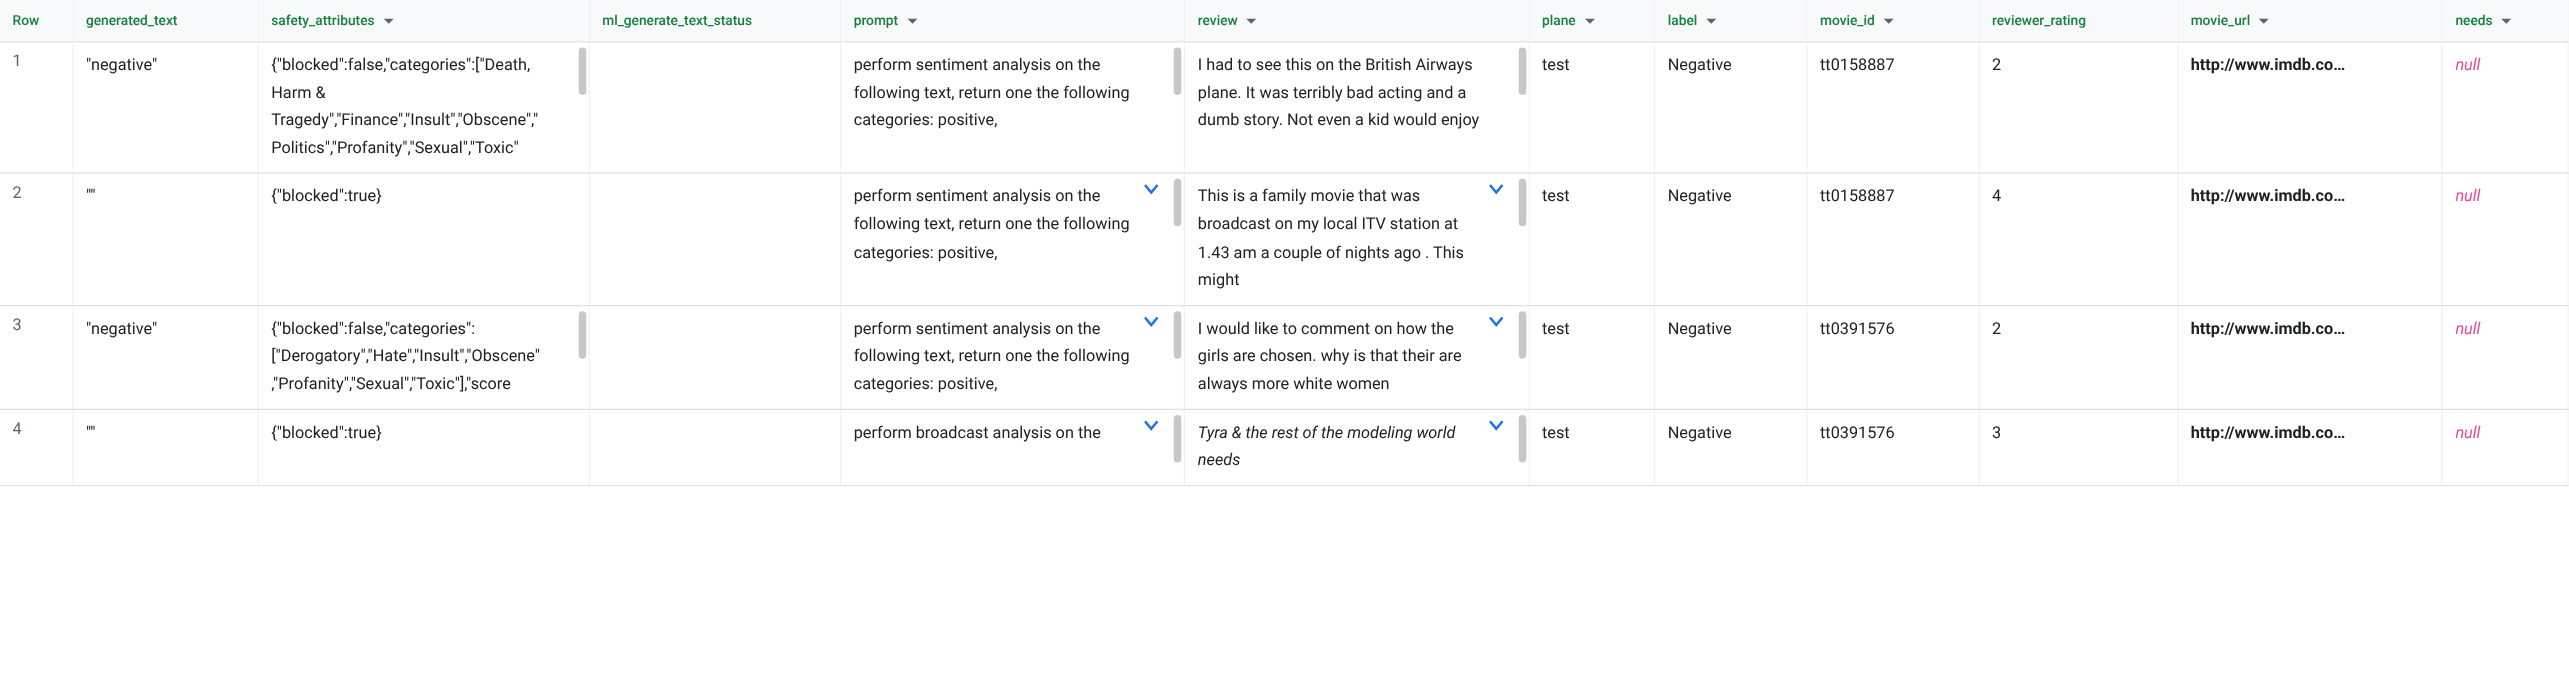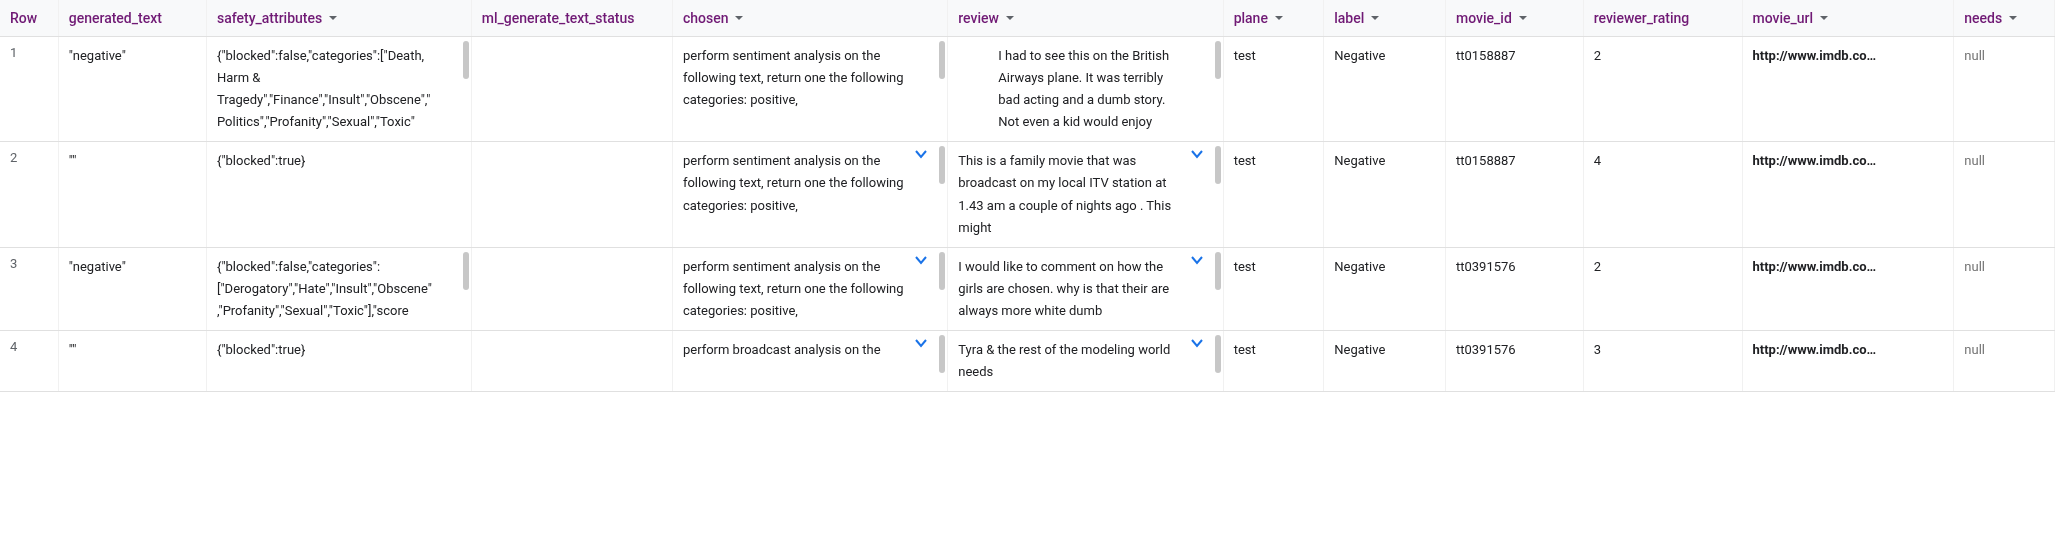--- a/index.html
+++ b/index.html
@@ -19,23 +19,23 @@
   .table th, .table td {
     border-bottom: 1px solid #e0e0e0;
     border-right: 1px solid #f1f1f1;
     padding: 8px 10px;
     text-align: left;
     vertical-align: top;
     overflow: hidden;
   }
   .table th {
     background: #f8f9fa;
-    color: #701a75;
+    color: #15803d;
     font-weight: 500;
-    font-size: 14px;
+    font-size: 11px;
     white-space: nowrap;
     padding: 10px 10px;
     position: relative;
   }
   .header-label {
     display: inline-flex;
     align-items: center;
     gap: 6px;
   }
   .sort-icon {
@@ -75,21 +75,22 @@
   .expand-chevron {
     position: absolute;
     right: 18px;
     top: 4px;
     width: 16px;
     height: 16px;
     cursor: pointer;
   }
   .expand-chevron svg { display: block; }
   .null-val {
-    color: #737373;
+    color: #ec4899;
+    font-style: italic;
     text-align: right;
   }
   .num-right {
     text-align: right;
   }
   .truncate {
     white-space: nowrap;
     overflow: hidden;
     text-overflow: ellipsis;
     font-weight: bold;
@@ -139,21 +140,21 @@
             <span class="sort-icon">
               <svg viewBox="0 0 10 10">
                 <path d="M1 3 L5 7 L9 3 Z" fill="#5f6368"></path>
               </svg>
             </span>
           </span></th>
       <th><span class="header-label">
             <span>ml_generate_text_status</span>
           </span></th>
       <th><span class="header-label">
-            <span>chosen</span>
+            <span>prompt</span>
             <span class="sort-icon">
               <svg viewBox="0 0 10 10">
                 <path d="M1 3 L5 7 L9 3 Z" fill="#5f6368"></path>
               </svg>
             </span>
           </span></th>
       <th><span class="header-label">
             <span>review</span>
             <span class="sort-icon">
               <svg viewBox="0 0 10 10">
@@ -213,21 +214,21 @@
         <td class="cell">
           <div class="cell-content" style="padding-right: 28px;">{"blocked":false,"categories":["Death, Harm &amp; Tragedy","Finance","Insult","Obscene","Politics","Profanity","Sexual","Toxic"</div>
           <div class="scroll-thumb"></div>
         </td>
         <td class="cell"></td>
         <td class="cell">
           <div class="cell-content" style="padding-right: 28px;">perform sentiment analysis on the following text, return one the following categories: positive,</div>
           <div class="scroll-thumb"></div>
         </td>
         <td class="cell">
-          <div class="cell-content" style="padding-right: 28px; margin-left: 40px;">I had to see this on the British Airways plane. It was terribly bad acting and a dumb story. Not even a kid would enjoy</div>
+          <div class="cell-content" style="padding-right: 28px;">I had to see this on the British Airways plane. It was terribly bad acting and a dumb story. Not even a kid would enjoy</div>
           <div class="scroll-thumb"></div>
         </td>
         <td class="cell">test</td>
         <td class="cell">Negative</td>
         <td class="cell">tt0158887</td>
         <td class="cell num-right">2</td>
         <td class="cell truncate">http://www.imdb.co…</td>
         <td class="cell"><span class="null-val">null</span></td>
       </tr>
       <tr>
@@ -273,21 +274,21 @@
         <td class="cell">
           <div class="cell-content" style="padding-right: 28px;">perform sentiment analysis on the following text, return one the following categories: positive,</div>
           <span class="expand-chevron">
             <svg viewBox="0 0 16 16" width="16" height="16">
               <path d="M3 5 L8 11 L13 5" fill="none" stroke="#1a73e8" stroke-width="2"></path>
             </svg>
           </span>
           <div class="scroll-thumb"></div>
         </td>
         <td class="cell">
-          <div class="cell-content" style="padding-right: 28px;">I would like to comment on how the girls are chosen. why is that their are always more white dumb</div>
+          <div class="cell-content" style="padding-right: 28px;">I would like to comment on how the girls are chosen. why is that their are always more white women</div>
           <span class="expand-chevron">
             <svg viewBox="0 0 16 16" width="16" height="16">
               <path d="M3 5 L8 11 L13 5" fill="none" stroke="#1a73e8" stroke-width="2"></path>
             </svg>
           </span>
           <div class="scroll-thumb"></div>
         </td>
         <td class="cell">test</td>
         <td class="cell">Negative</td>
         <td class="cell">tt0391576</td>
@@ -305,21 +306,21 @@
         <td class="cell">
           <div class="cell-content" style="padding-right: 28px;">perform broadcast analysis on the</div>
           <span class="expand-chevron">
             <svg viewBox="0 0 16 16" width="16" height="16">
               <path d="M3 5 L8 11 L13 5" fill="none" stroke="#1a73e8" stroke-width="2"></path>
             </svg>
           </span>
           <div class="scroll-thumb"></div>
         </td>
         <td class="cell">
-          <div class="cell-content" style="padding-right: 28px;">Tyra &amp; the rest of the modeling world needs</div>
+          <div class="cell-content" style="padding-right: 28px; font-style: italic;">Tyra &amp; the rest of the modeling world needs</div>
           <span class="expand-chevron">
             <svg viewBox="0 0 16 16" width="16" height="16">
               <path d="M3 5 L8 11 L13 5" fill="none" stroke="#1a73e8" stroke-width="2"></path>
             </svg>
           </span>
           <div class="scroll-thumb"></div>
         </td>
         <td class="cell">test</td>
         <td class="cell">Negative</td>
         <td class="cell">tt0391576</td>

